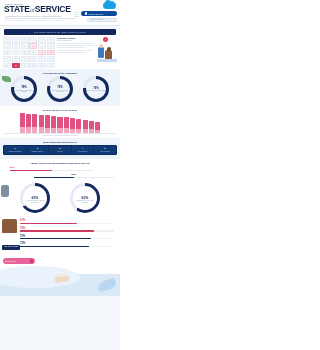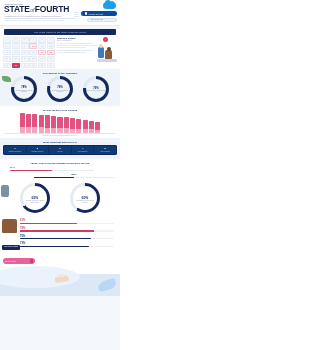--- a/index.html
+++ b/index.html
@@ -171,21 +171,21 @@
   .leaf{position:absolute;background:#5a9e5e;border-radius:0 60% 0 60%;}
 </style>
 </head>
 <body>
 
 <div class="page">
 
   <div class="header">
     <div class="hdr-eyebrow">FOURTH EDITION</div>
     <div class="hdr-title">
-      <span>STATE</span><span class="it">of</span><span>FOURTH</span>
+      <span>STATE</span><span class="it">of</span><span>SERVICE</span>
     </div>
     <div class="hdr-sub">Insights from over 7,000 customer service professionals worldwide</div>
     <div class="hdr-rule"></div>
     <div class="hdr-rule2"></div>
 
     <div class="cloud-logo"></div>
 
     <div class="hdr-lines">
         <i></i>
         <i></i>

